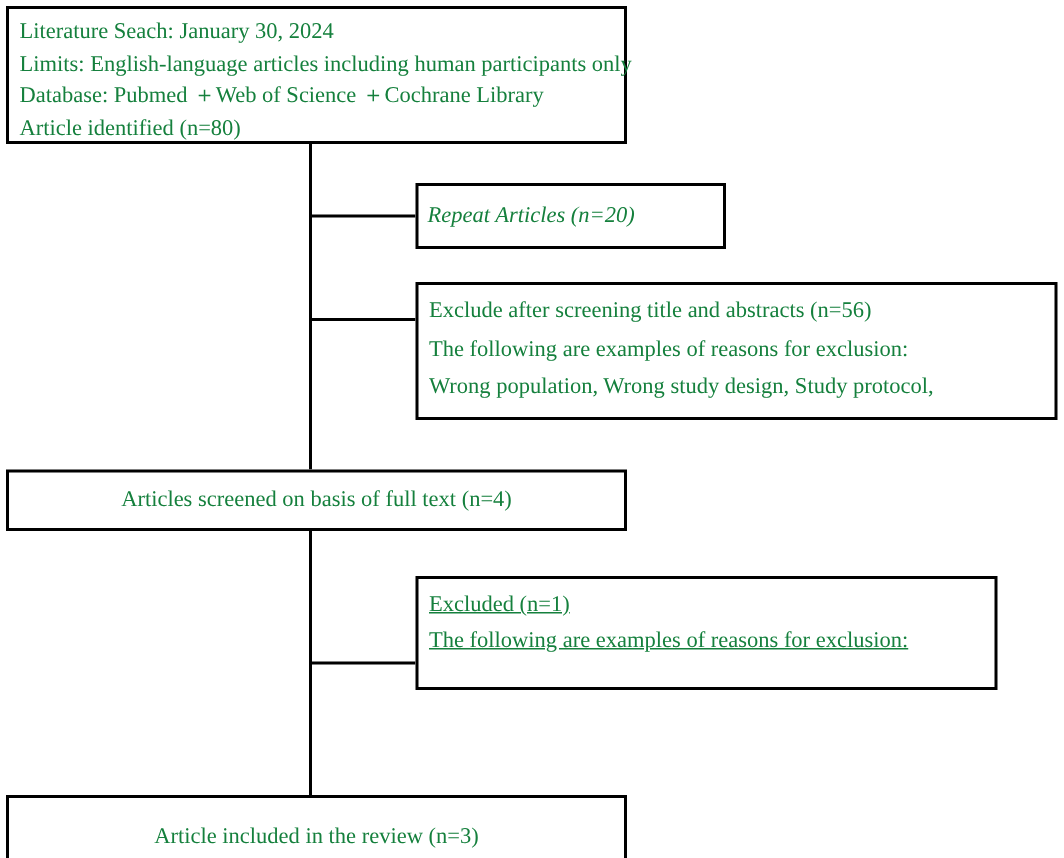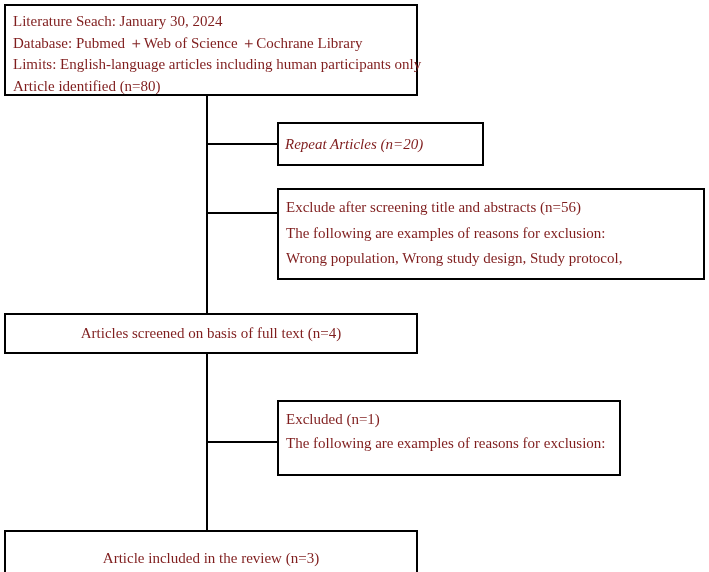--- a/index.html
+++ b/index.html
@@ -6,21 +6,21 @@
     margin: 0;
     padding: 0;
     background: #ffffff;
   }
   .canvas {
     position: relative;
     width: 709px;
     height: 572px;
     background: #ffffff;
     font-family: "Liberation Serif", "DejaVu Serif", serif;
-    color: #7f1d1d;
+    color: #15803d;
     overflow: hidden;
   }
   .box {
     position: absolute;
     box-sizing: border-box;
     border: 2px solid #000000;
     background: #ffffff;
     font-size: 15px;
   }
   .box .line {
@@ -56,40 +56,40 @@
 <div class="canvas">
 
   <div class="connector" style="left:206px; top:96px; width:2px; height:217px;"></div>
   <div class="connector" style="left:207px; top:143px; width:70px; height:2px;"></div>
   <div class="connector" style="left:207px; top:212px; width:70px; height:2px;"></div>
   <div class="connector" style="left:206px; top:354px; width:2px; height:176px;"></div>
   <div class="connector" style="left:207px; top:441px; width:70px; height:2px;"></div>
 
   <div class="box box-multiline" id="box-literature-search" style="left:4px; top:4px; width:414px; height:92px;">
     <div class="line">Literature Seach: January 30, 2024</div>
+    <div class="line">Limits: English-language articles including human participants only</div>
     <div class="line">Database: Pubmed ＋Web of Science ＋Cochrane Library</div>
-    <div class="line">Limits: English-language articles including human participants only</div>
     <div class="line">Article identified (n=80)</div>
   </div>
 
   <div class="box box-left-middle" id="box-repeat-articles" style="left:277px; top:122px; width:207px; height:44px;">
     <div class="line">Repeat Articles (n=20)</div>
   </div>
 
   <div class="box box-multiline" id="box-exclude-screening" style="left:277px; top:188px; width:428px; height:92px;">
     <div class="line">Exclude after screening title and abstracts (n=56)</div>
     <div class="line">The following are examples of reasons for exclusion:</div>
     <div class="line">Wrong population, Wrong study design, Study protocol,</div>
   </div>
 
   <div class="box box-center" id="box-full-text-screening" style="left:4px; top:313px; width:414px; height:41px;">
     <div class="line">Articles screened on basis of full text (n=4)</div>
   </div>
 
-  <div class="box box-multiline" id="box-excluded" style="left:277px; top:400px; width:344px; height:76px;">
+  <div class="box box-multiline" id="box-excluded" style="left:277px; top:384px; width:388px; height:76px;text-decoration:underline;">
     <div class="line">Excluded (n=1)</div>
     <div class="line">The following are examples of reasons for exclusion:</div>
   </div>
 
   <div class="box box-center" id="box-included" style="left:4px; top:530px; width:414px; height:56px;">
     <div class="line">Article included in the review (n=3)</div>
   </div>
 
 </div>
 

